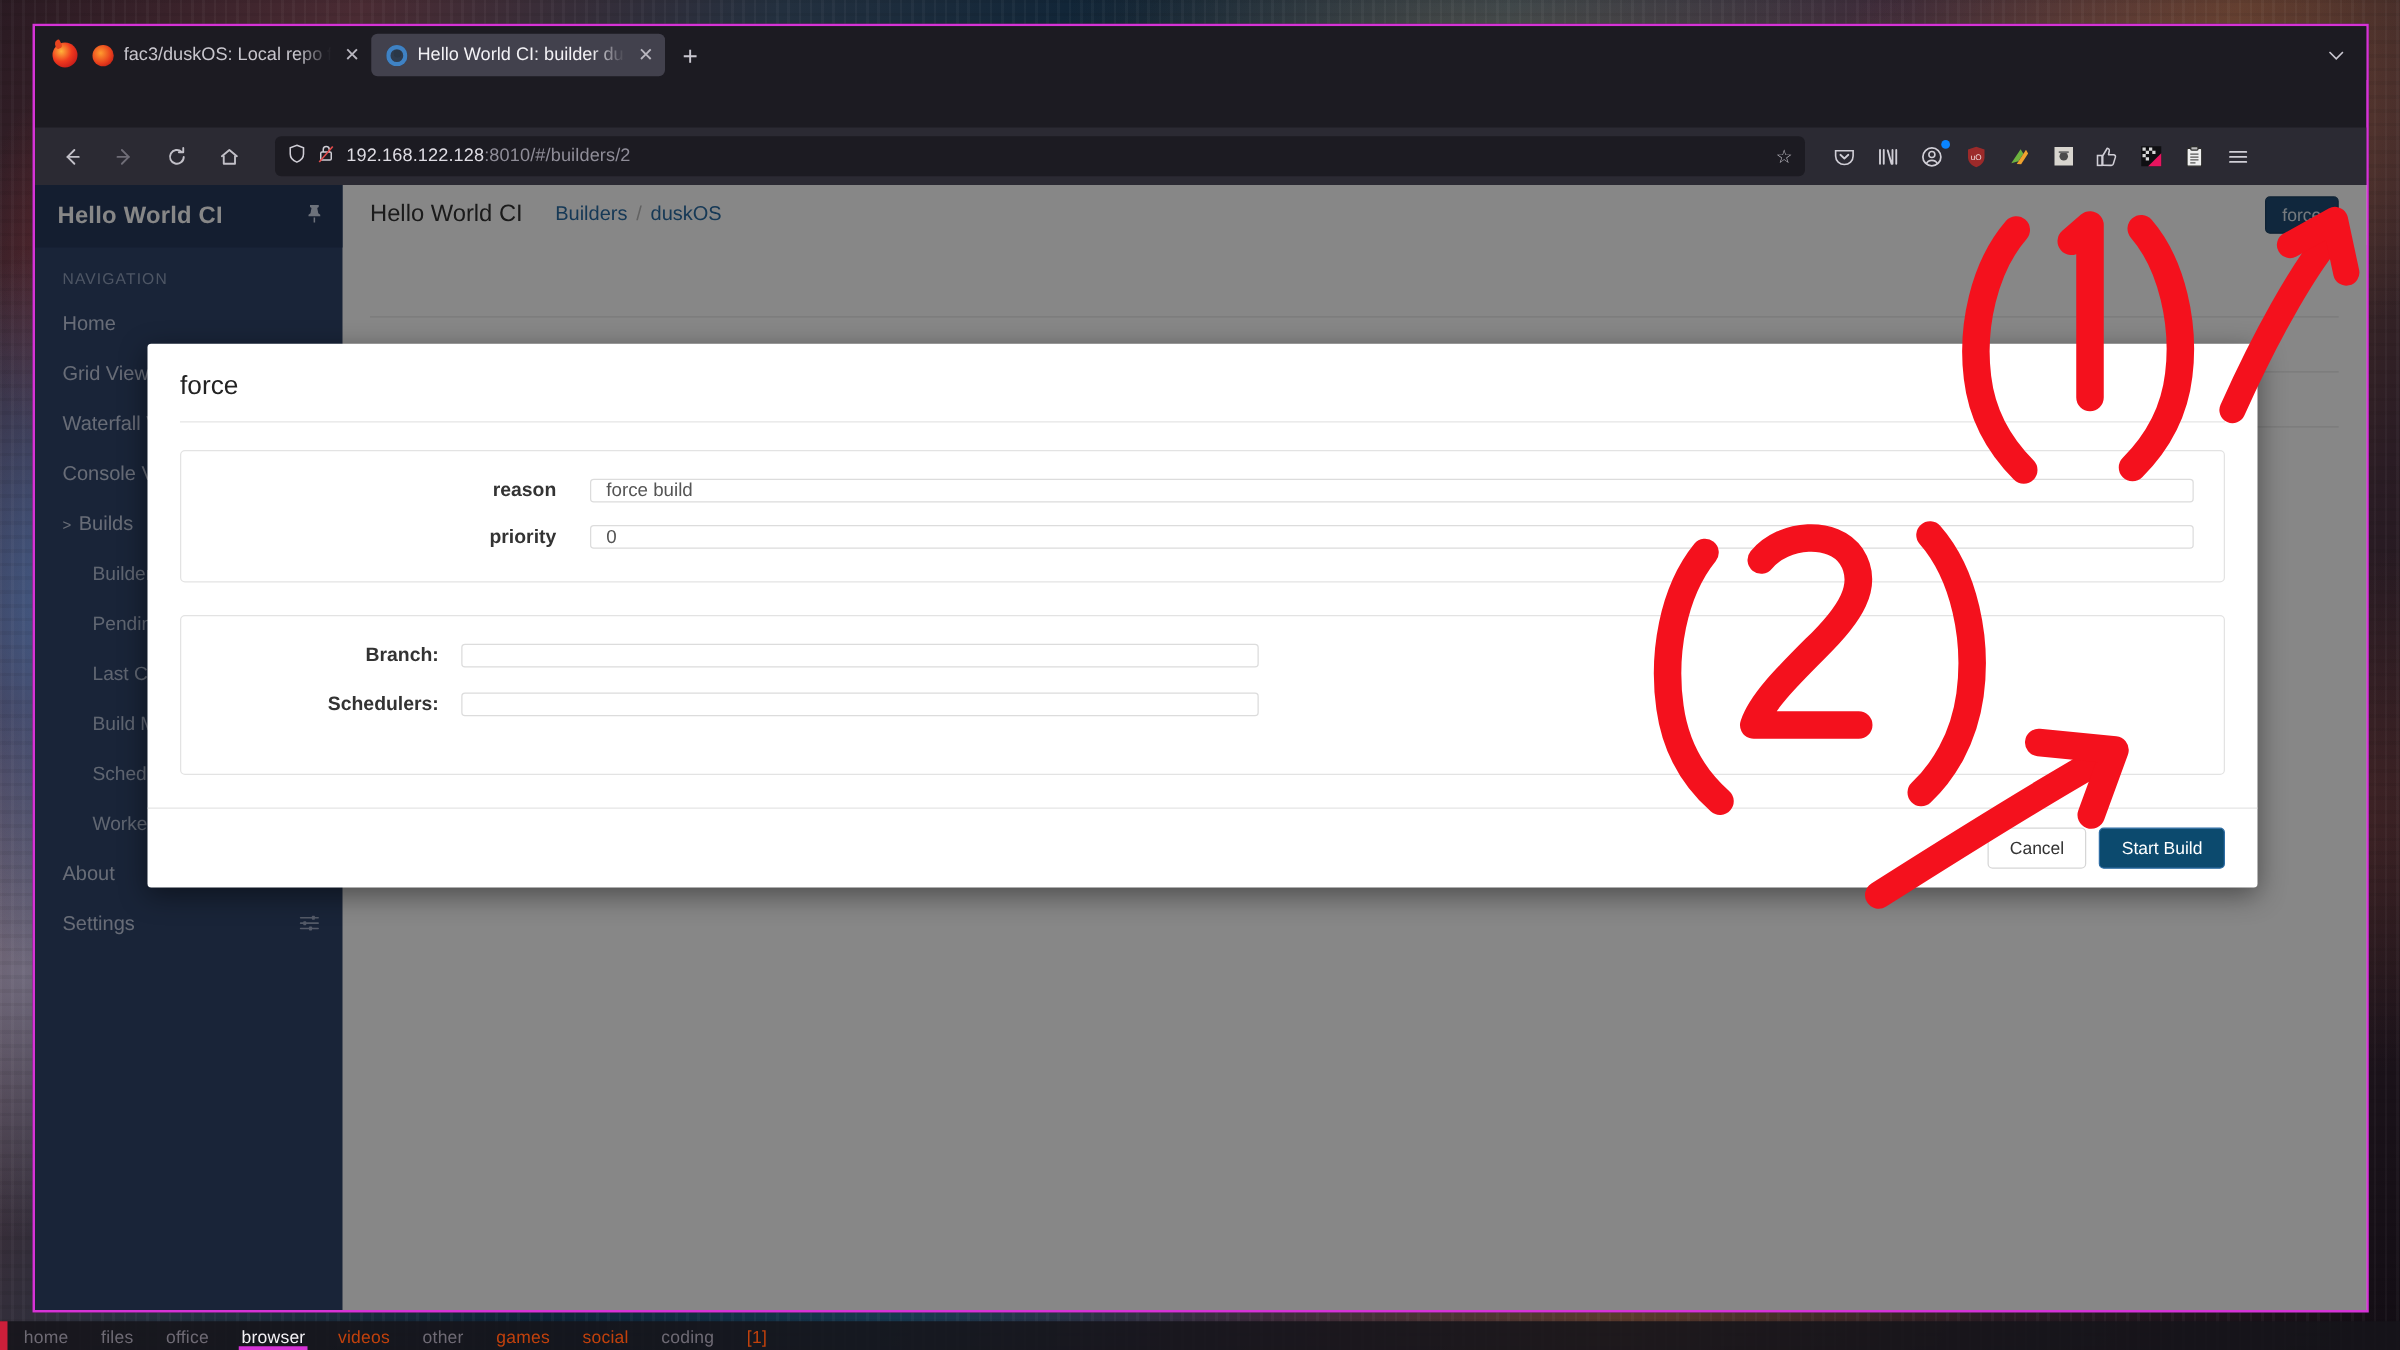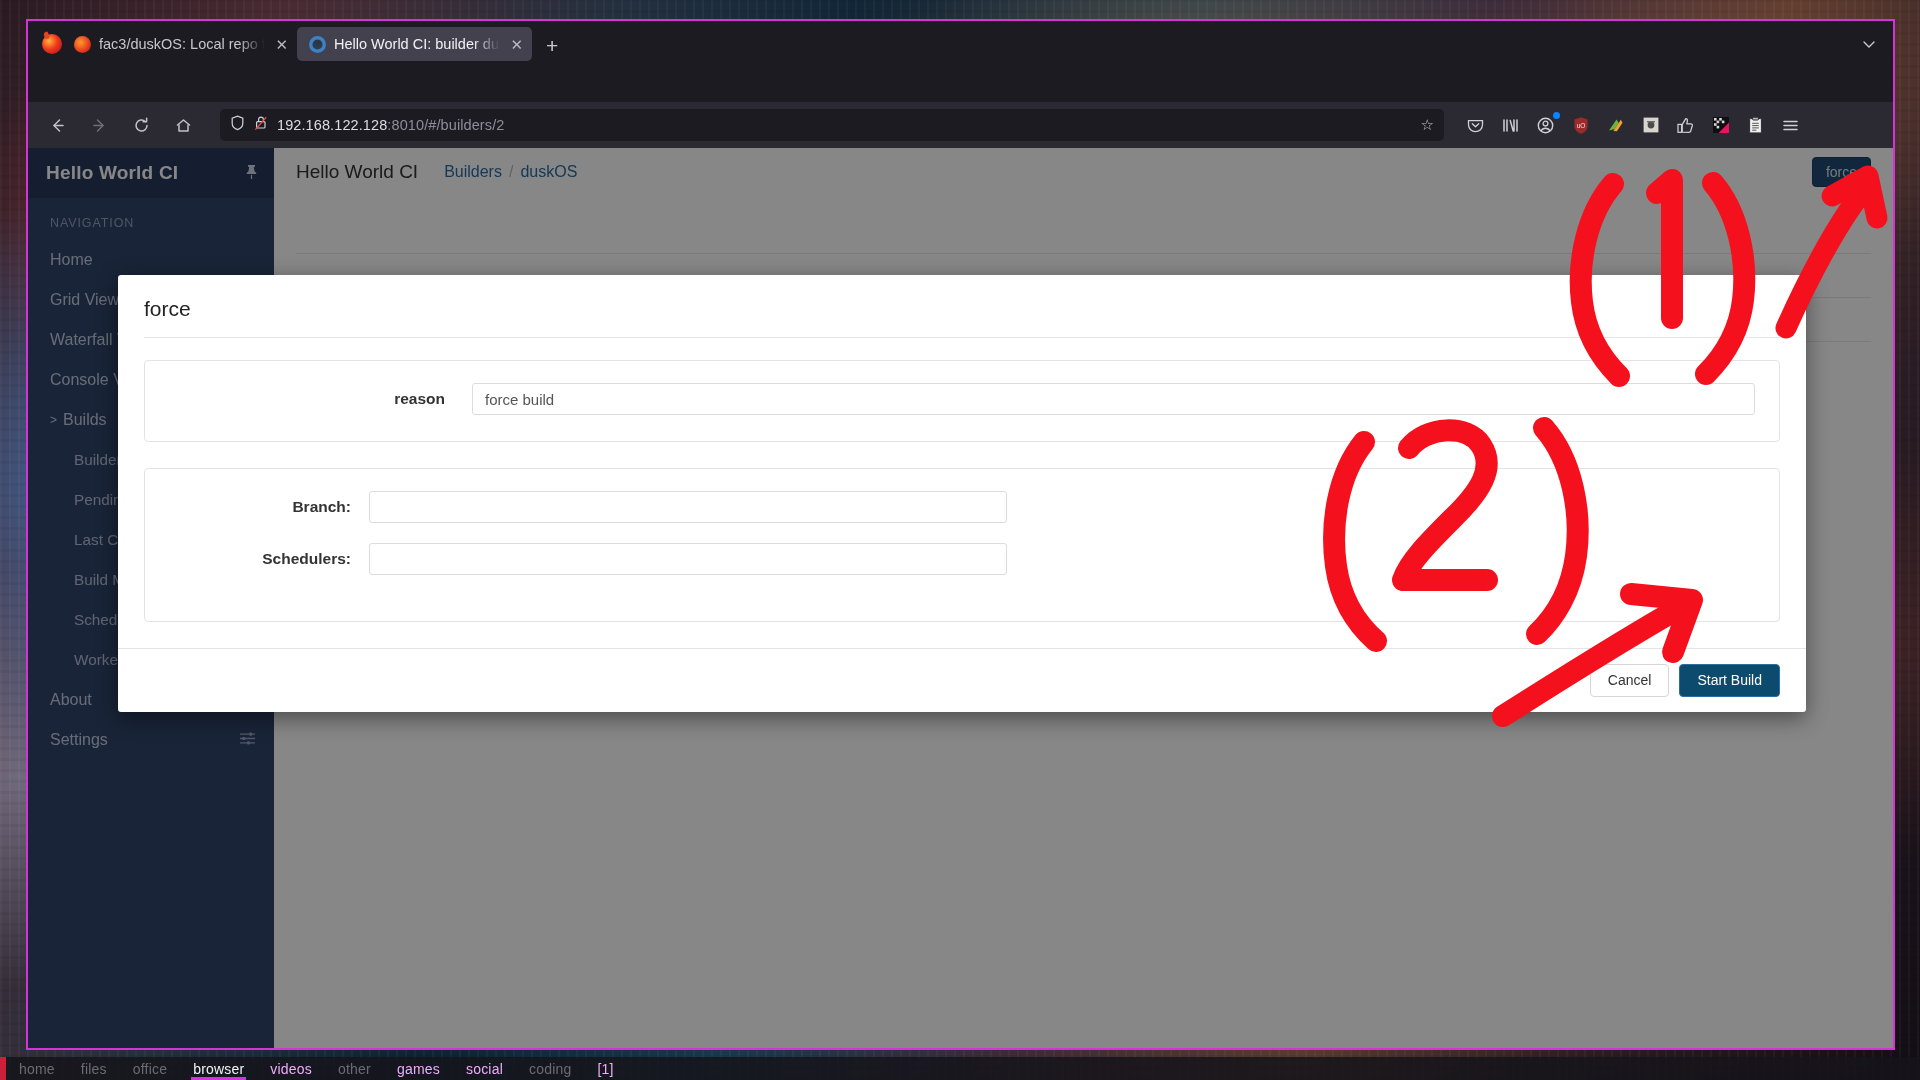--- a/index.html
+++ b/index.html
@@ -180,21 +180,21 @@
     padding: 22px 24px 26px;
   }
   #modal-divider { height:1px; background:#e5e5e5; margin: 0 26px 22px; }
   .form-row { display:flex; align-items:center; margin-bottom: 18px; }
   .form-row:last-child { margin-bottom: 0; }
   .form-label {
     width: 303px; text-align: right; padding-right: 27px;
     font-size: 15.5px; font-weight: bold; color: #333;
   }
   .form-input {
-    flex: 1; height: 32px; border: 1px solid #dcdcdc; border-radius: 3px;
+    flex: 1; height: 19px; border: 1px solid #dcdcdc; border-radius: 3px;
     padding: 0 12px; font-size: 15px; color: #555;
     display: flex; align-items: center;
     background: #fff;
     text-align: center;
   }
 
   .grid2 { display: flex; gap: 0; }
   .grid2 > .col { flex: 1; }
   .grid2 .form-row { margin-bottom: 20px; }
   .grid2 .form-label { width: 160px; padding-right: 18px; }
@@ -222,21 +222,21 @@
     background: rgba(22,20,26,.88);
     display: flex; align-items: center; z-index: 80;
     font-size: 14px;
   }
   #taskbar-left { display:flex; align-items:center; height:100%; }
   #taskbar-accent { width: 6px; height: 100%; background: #cc1f3a; }
   .tb-tag {
     padding: 0 13px; height: 100%; display:flex; align-items:center;
     color: #6e6a74; position: relative; letter-spacing: .2px;
   }
-  .tb-tag.lit { color: #f0abfc; }
+  .tb-tag.lit { color: #c2410c; }
   .tb-tag.current { color: #f4f2f6; }
   .tb-tag.current::after {
     content:""; position:absolute; left:11px; right:11px; bottom:0; height:3px;
     background:#d633d6;
   }
   #taskbar-right {
     margin-left:auto; display:flex; align-items:center; gap: 9px;
     padding-right: 10px; color:#ebe9ee; white-space: nowrap;
   }
   #taskbar-right .seg { letter-spacing: .1px; }
@@ -491,20 +491,24 @@
         <div id="modal-title">force</div>
       </div>
       <div id="modal-divider"></div>
 
       <div id="modal-body">
 
         <div class="panel">
           <div class="form-row">
             <div class="form-label">reason</div>
             <div class="form-input">force build</div>
+          </div>
+          <div class="form-row">
+            <div class="form-label">priority</div>
+            <div class="form-input">0</div>
           </div>
         </div>
 
         <div class="panel">
           <div class="grid2">
             <div class="col">
               <div class="form-row">
                 <div class="form-label">Branch:</div>
                 <div class="form-input"></div>
               </div>

